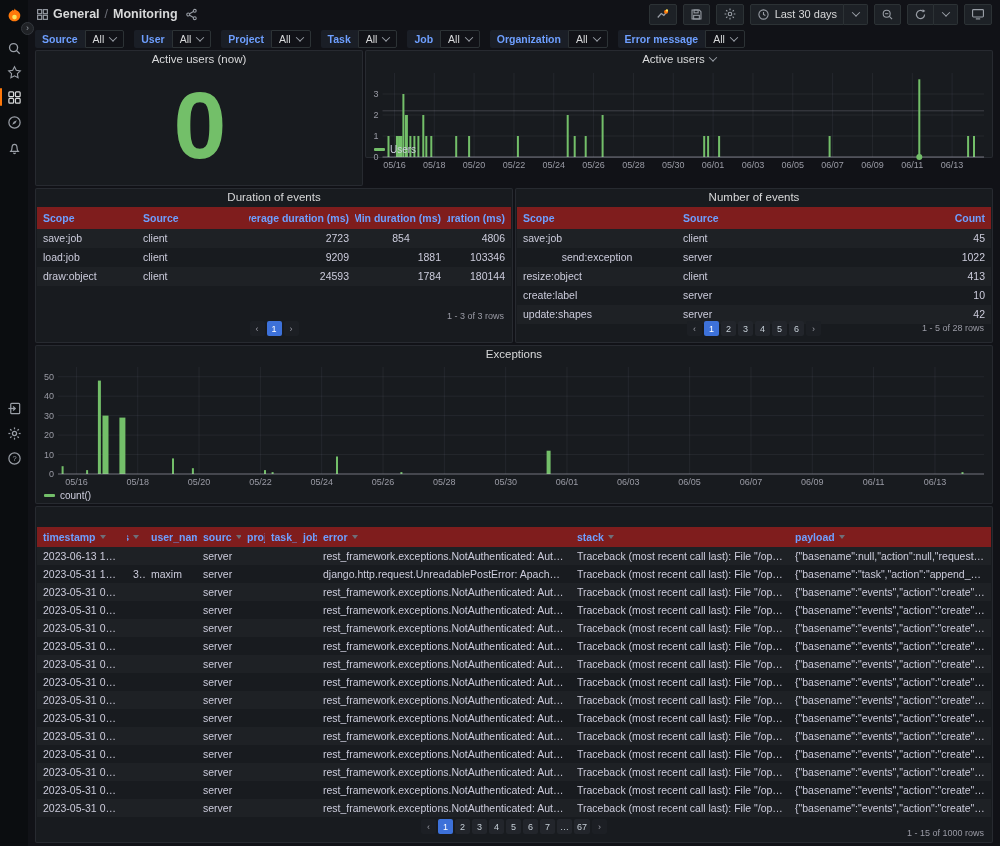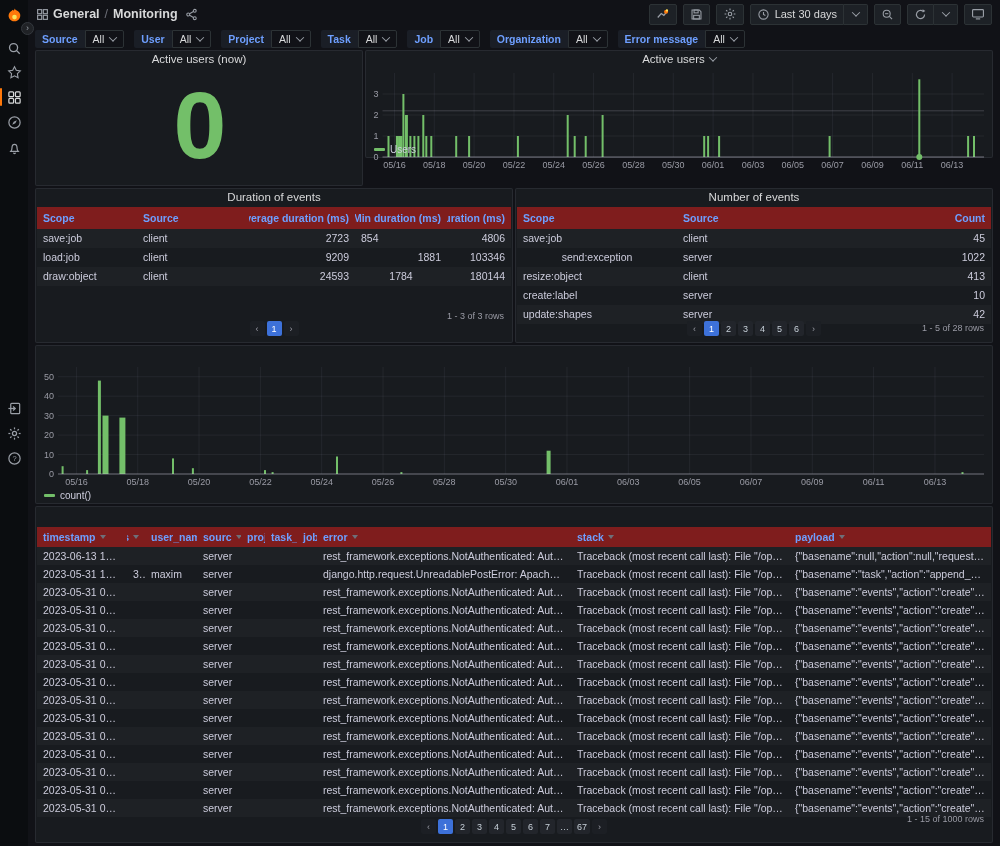--- a/index.html
+++ b/index.html
@@ -395,35 +395,35 @@
               <span>Min duration (ms)</span>
             </div>
             <div class="th ra">
               <span>Max duration (ms)</span>
             </div>
           </div>
           <div class="tr" style="grid-template-columns: 100px 112px 106px 92px 1fr; height: 19px; line-height: 19px;">
             <div class="td" style="text-align: left;">save:job</div>
             <div class="td" style="text-align: left;">client</div>
             <div class="td" style="text-align: right;">2723</div>
-            <div class="td" style="text-align: left;">854</div>
+            <div class="td" style="text-align: center;">854</div>
             <div class="td" style="text-align: right;">4806</div>
           </div>
           <div class="tr" style="grid-template-columns: 100px 112px 106px 92px 1fr; height: 19px; line-height: 19px;">
             <div class="td" style="text-align: left;">load:job</div>
             <div class="td" style="text-align: left;">client</div>
             <div class="td" style="text-align: right;">9209</div>
             <div class="td" style="text-align: right;">1881</div>
             <div class="td" style="text-align: right;">103346</div>
           </div>
           <div class="tr" style="grid-template-columns: 100px 112px 106px 92px 1fr; height: 19px; line-height: 19px;">
             <div class="td" style="text-align: left;">draw:object</div>
             <div class="td" style="text-align: left;">client</div>
             <div class="td" style="text-align: right;">24593</div>
-            <div class="td" style="text-align: center;">1784</div>
+            <div class="td" style="text-align: right;">1784</div>
             <div class="td" style="text-align: right;">180144</div>
           </div>
         </div>
       <div class="pager" id="pg-duration" style="bottom:6px">
           <button class="pg nav">‹</button>
           <button class="pg active">1</button>
           <button class="pg nav">›</button>
         </div>
       <div class="summary" style="bottom:21px">1 - 3 of 3 rows</div>
     </section>
@@ -477,20 +477,23 @@
           <button class="pg">3</button>
           <button class="pg">4</button>
           <button class="pg">5</button>
           <button class="pg">6</button>
           <button class="pg nav">›</button>
         </div>
       <div class="summary" style="bottom:9px">1 - 5 of 28 rows</div>
     </section>
 
     <section class="panel" id="p-exceptions">
+      <div class="ptitle">
+          <span>Exceptions</span>
+        </div>
       <div class="chart" id="chart-exceptions"><svg width="952" height="126">
             <line x1="38.39735099337748" y1="6" x2="38.39735099337748" y2="113" stroke="rgba(204,204,220,0.07)"></line>
             <line x1="99.72185430463576" y1="6" x2="99.72185430463576" y2="113" stroke="rgba(204,204,220,0.07)"></line>
             <line x1="161.046357615894" y1="6" x2="161.046357615894" y2="113" stroke="rgba(204,204,220,0.07)"></line>
             <line x1="222.3708609271523" y1="6" x2="222.3708609271523" y2="113" stroke="rgba(204,204,220,0.07)"></line>
             <line x1="283.69536423841055" y1="6" x2="283.69536423841055" y2="113" stroke="rgba(204,204,220,0.07)"></line>
             <line x1="345.01986754966885" y1="6" x2="345.01986754966885" y2="113" stroke="rgba(204,204,220,0.07)"></line>
             <line x1="406.34437086092714" y1="6" x2="406.34437086092714" y2="113" stroke="rgba(204,204,220,0.07)"></line>
             <line x1="467.6688741721853" y1="6" x2="467.6688741721853" y2="113" stroke="rgba(204,204,220,0.07)"></line>
             <line x1="528.9933774834437" y1="6" x2="528.9933774834437" y2="113" stroke="rgba(204,204,220,0.07)"></line>
@@ -774,17 +777,17 @@
           <button class="pg">2</button>
           <button class="pg">3</button>
           <button class="pg">4</button>
           <button class="pg">5</button>
           <button class="pg">6</button>
           <button class="pg">7</button>
           <button class="pg">…</button>
           <button class="pg">67</button>
           <button class="pg nav">›</button>
         </div>
-      <div class="summary" style="bottom:18px">1 - 15 of 1000 rows</div>
+      <div class="summary" style="bottom:4px">1 - 15 of 1000 rows</div>
     </section>
 
   </div>
 </div>
 
 </body></html>

